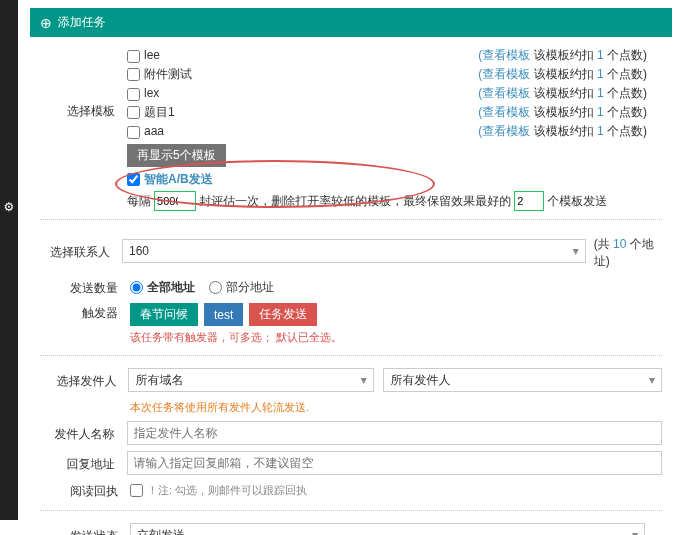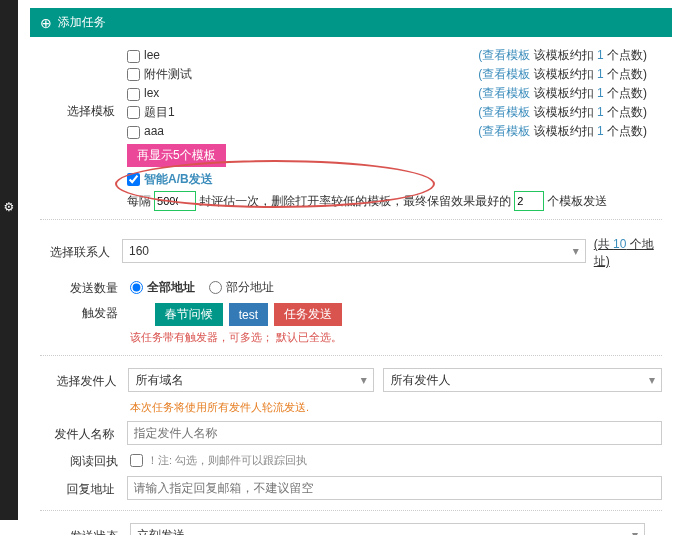--- a/index.html
+++ b/index.html
@@ -10,41 +10,41 @@
 .content { background: #fff; padding: 10px 10px 30px 10px; }
 .row { display: flex; align-items: flex-start; margin-bottom: 4px; }
 .row.center { align-items: center; }
 .label { width: 90px; text-align: right; padding-right: 12px; color: #333; padding-top: 2px; }
 .tpl-row { display: flex; justify-content: space-between; align-items: center; width: 520px; margin-bottom: 2px; }
 .cb { margin-right: 4px; vertical-align: middle; }
 .link { color: #3c8dbc; cursor: pointer; }
 .tpl-right { font-size: 11px; }
 .tpl-right .blue { color: #3c8dbc; }
 .btn { display: inline-block; padding: 3px 10px; border: none; cursor: pointer; font-size: 12px; color: #fff; }
-.btn-teal { background: #ec4899; }
+.btn-teal { background: #737373; }
 .btn-blue { background: #337ab7; }
 .btn-teal2 { background: #009688; }
 .btn-red { background: #d9534f; }
 .circle-area { position: relative; margin-top: 4px; width: 535px; height: 38px; }
 .ellipse { position: absolute; left: -12px; top: -11px; width: 320px; height: 48px; border: 2px solid #d9534f; border-radius: 50%/50%; pointer-events: none; }
 .inline-text { font-size: 11px; }
 .spinner { width: 42px; height: 20px; border: 1px solid #22c55e; padding: 1px 2px; font-size: 11px; }
 .spinner.small { width: 30px; }
 .sep { border-top: 1px dotted #ccc; margin: 10px 0 12px 0; }
 .form-input { border: 1px solid #ccc; padding: 3px 6px; height: 24px; font-size: 12px; background: #fff; }
 .form-input.full { width: 560px; }
 .select { border: 1px solid #ccc; background: #fff; height: 24px; display: flex; align-items: center; justify-content: space-between; padding: 0 6px; }
 .caret { color: #888; }
 .hint { color: #d9534f; font-size: 11px; margin-top: 4px; }
 .hint-orange { color: #e67e22; font-size: 11px; margin-top: 4px; }
 .gray { color: #888; font-size: 11px; }
 .radio { margin-right: 4px; vertical-align: middle; }
-.count-txt { font-size: 11px; padding-left: 8px; padding-top: 4px; text-decoration: underline; }
+.count-txt { font-size: 11px; padding-left: 8px; padding-top: 4px; }
 .count-txt .n { color: #3c8dbc; }
-.sendbar { display: flex; gap: 6px; justify-content: flex-end; }
+.sendbar { display: flex; gap: 6px; }
 .left-rail { position: absolute; left: 0; top: 0; width: 18px; height: 520px; background: #222; }
 .left-rail .dot { color: #fff; font-size: 12px; text-align: center; margin-top: 200px; }
 </style>
 </head>
 <body>
 
 <div class="left-rail">
     <div class="dot">⚙</div>
   </div>
 
@@ -144,28 +144,28 @@
         <div class="label"></div>
         <div class="hint-orange">本次任务将使用所有发件人轮流发送.</div>
       </div>
 
     <div class="row center" style="margin-top:6px">
       <div class="label">发件人名称</div>
       <input class="form-input full" placeholder="指定发件人名称" style="">
     </div>
 
     <div class="row center" style="margin-top:6px">
+      <div class="label">回复地址</div>
+      <input class="form-input full" placeholder="请输入指定回复邮箱，不建议留空" style="">
+    </div>
+
+    <div class="row center" style="margin-top:6px">
       <div class="label">阅读回执</div>
       <input type="checkbox" class="cb" style="">
       <span class="gray"> ！注: 勾选，则邮件可以跟踪回执</span>
-    </div>
-
-    <div class="row center" style="margin-top:6px">
-      <div class="label">回复地址</div>
-      <input class="form-input full" placeholder="请输入指定回复邮箱，不建议留空" style="">
     </div>
 
     <div class="sep"></div>
 
     <div class="row center">
       <div class="label">发送状态</div>
       <div class="select" style="width:515px">
           <span>立刻发送</span>
           <span class="caret">▾</span>
         </div>

